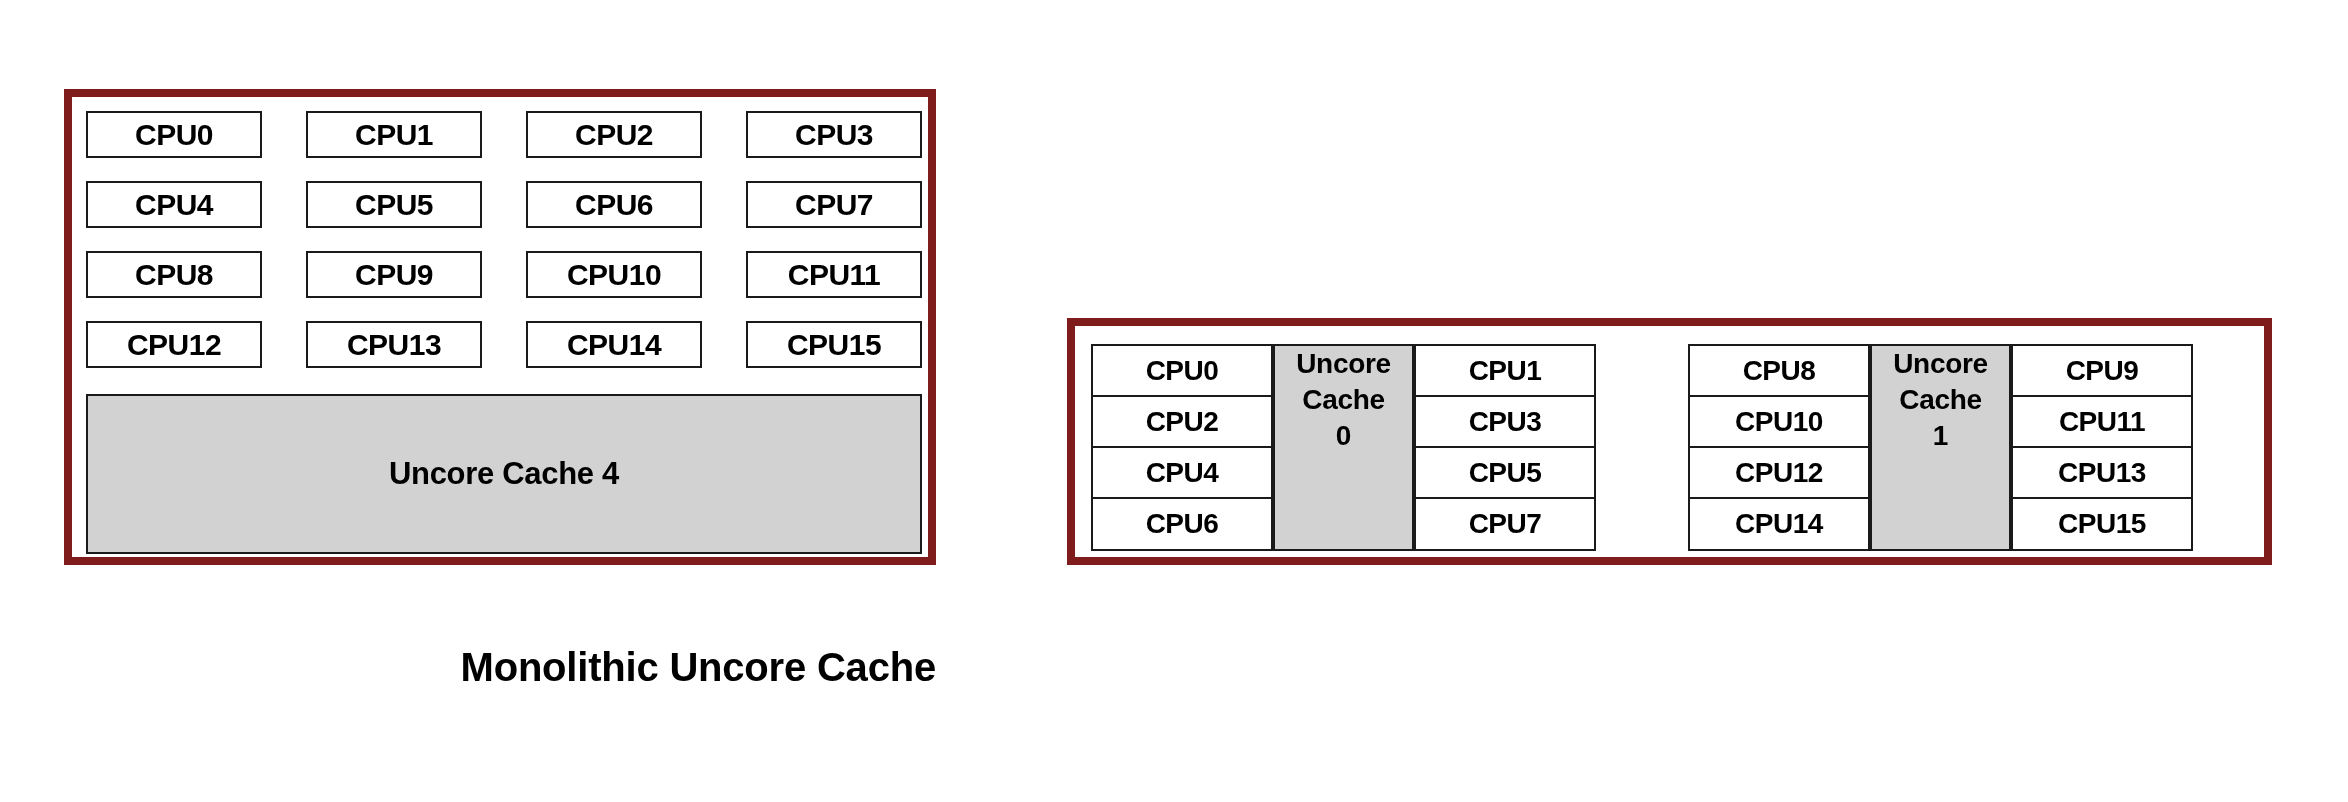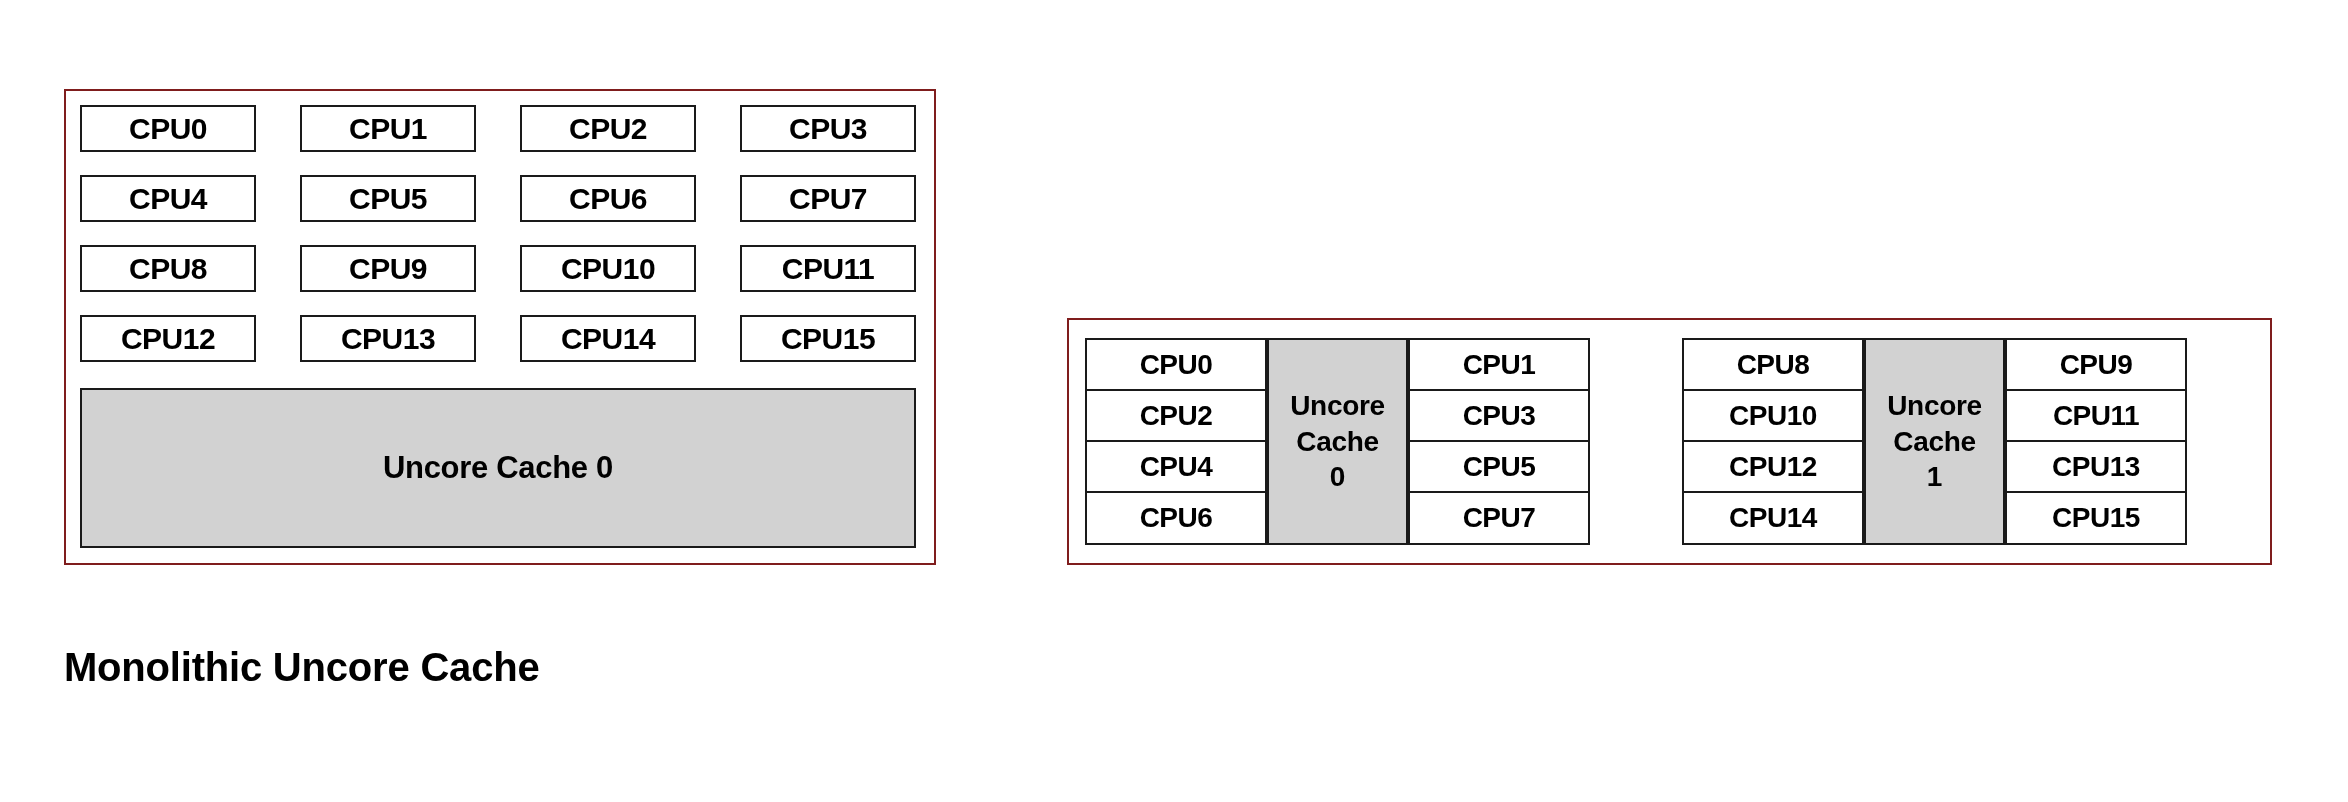--- a/index.html
+++ b/index.html
@@ -18,27 +18,27 @@
   }
 
   
   .figure {
     position: absolute;
   }
 
   .outer-box {
     position: absolute;
     box-sizing: border-box;
-    border: 2px solid #7f1d1d;
+    border: 8px solid #7f1d1d;
     background: #ffffff;
   }
 
   .caption {
     position: absolute;
-    text-align: left;
+    text-align: right;
     font-weight: bold;
     color: #000000;
     white-space: nowrap;
     font-family: "Liberation Sans", sans-serif;
     letter-spacing: -0.2px;
   }
 
   
   #fig-monolithic {
     left: 0px;
@@ -144,21 +144,20 @@
   .cpu-col .cpu-row:last-child { margin-bottom: 0; }
 
   .cache-col {
     box-sizing: border-box;
     width: 141px;
     border: 2.5px solid #1a1a1a;
     background: #d2d2d2;
     display: flex;
     flex-direction: column;
     align-items: center;
-    justify-content: center;
     font-weight: bold;
     font-size: 28px;
     line-height: 1.28;
     font-family: "Liberation Sans", sans-serif;
     letter-spacing: -0.3px;
     text-align: center;
   }
   .cache-col span { display: block; }
 
   #caption-split {
@@ -187,21 +186,21 @@
       <div class="cpu-cell">CPU8</div>
       <div class="cpu-cell">CPU9</div>
       <div class="cpu-cell">CPU10</div>
       <div class="cpu-cell">CPU11</div>
       <div class="cpu-cell">CPU12</div>
       <div class="cpu-cell">CPU13</div>
       <div class="cpu-cell">CPU14</div>
       <div class="cpu-cell">CPU15</div>
     </div>
 
-    <div id="mono-cache">Uncore Cache 0</div>
+    <div id="mono-cache">Uncore Cache 4</div>
   </div>
 
   <div class="caption" id="caption-monolithic">Monolithic Uncore Cache</div>
 </div>
 
 <div class="figure" id="fig-split">
 
   <div class="outer-box" id="split-outer">
 
     <div class="split-inner" id="split-group-0">

